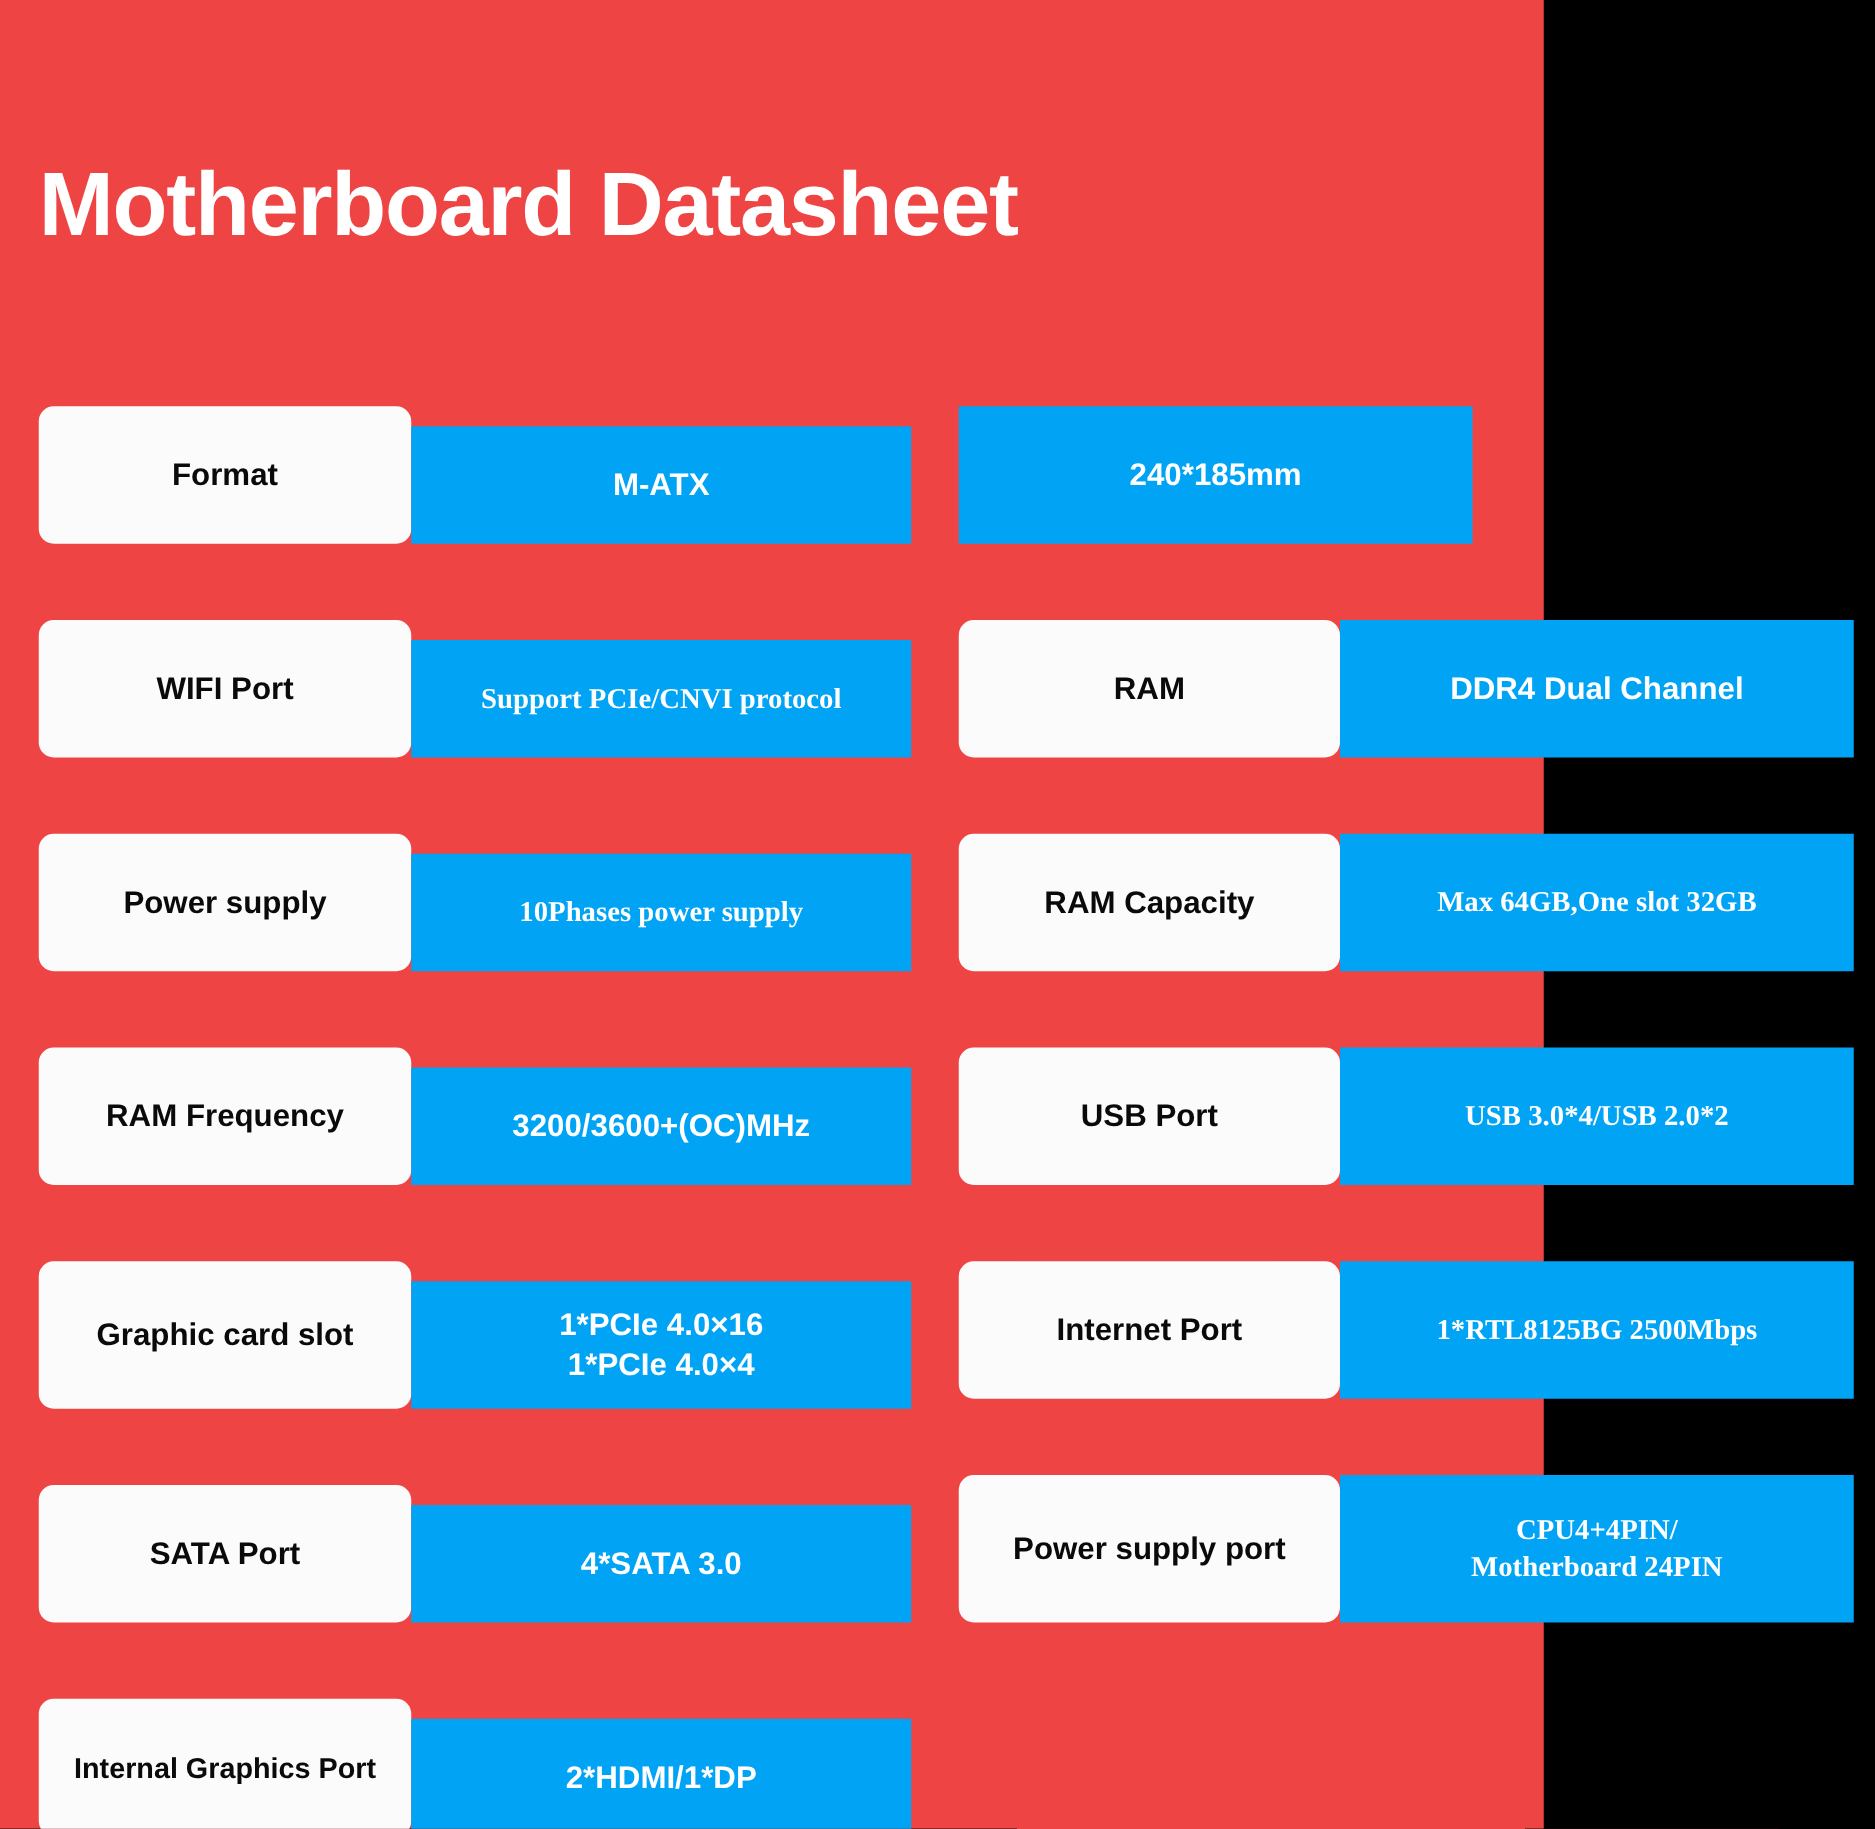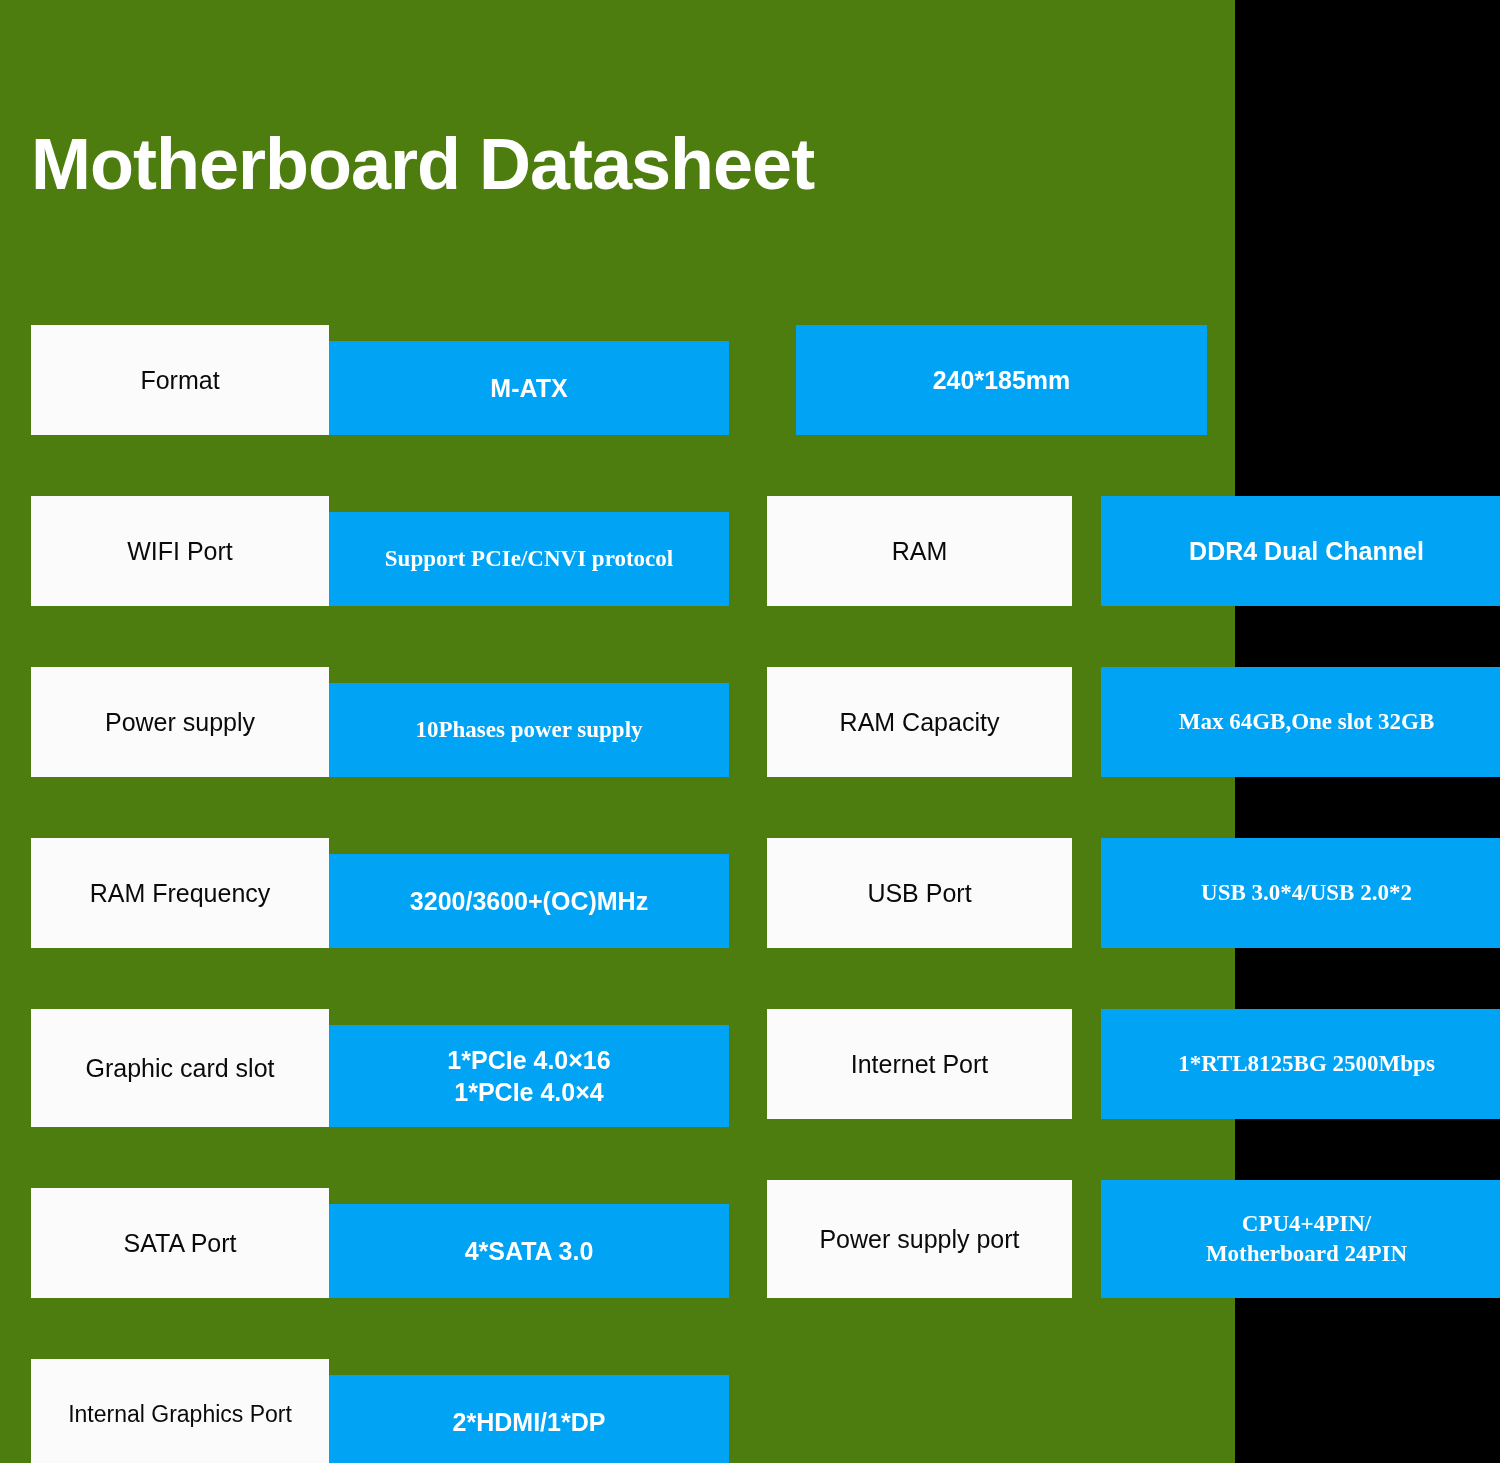--- a/index.html
+++ b/index.html
@@ -10,21 +10,21 @@
   body {
     width: 1500px;
     height: 1463px;
     font-family: "Liberation Sans", sans-serif;
     overflow: hidden;
   }
   .page {
     position: relative;
     width: 1235px;
     height: 1463px;
-    background: #4d7c0f;
+    background: #ef4444;
     box-sizing: border-box;
   }
   .title {
     position: absolute;
     left: 31px;
     top: 128px;
     color: #ffffff;
     font-size: 72px;
     font-weight: bold;
     letter-spacing: -1px;
@@ -56,24 +56,25 @@
   .row:last-child { margin-bottom: 0; }
 
   .label {
     background: #fbfbfb;
     color: #0a0a0a;
     display: flex;
     align-items: center;
     justify-content: center;
     text-align: center;
     font-size: 25px;
-    font-weight: normal;
+    font-weight: bold;
     box-sizing: border-box;
     padding: 0 8px;
     line-height: 1.15;
+    border-radius: 12px;
   }
   .value {
     background: #01a3f5;
     color: #ffffff;
     display: flex;
     align-items: center;
     justify-content: center;
     text-align: center;
     font-size: 25px;
     font-weight: bold;
@@ -83,21 +84,21 @@
     flex: 1 1 auto;
     white-space: pre-line;
   }
 
   
   .col-left .label { width: 298px; flex: 0 0 298px; }
   .col-left .value { width: 400px; flex: 0 0 400px; margin-top: 16px; }
 
   
   .col-right .label { width: 305px; flex: 0 0 305px; }
-  .col-right .value { width: 411px; flex: 0 0 411px; margin-left: 29px; }
+  .col-right .value { width: 411px; flex: 0 0 411px; }
 
   .row.tall { min-height: 118px; }
   .small-label { font-size: 23px; }
   .small-value { font-size: 23px; font-family: Liberation Serif, serif; }
 </style>
 </head>
 <body>
 
 <div class="page">
 

